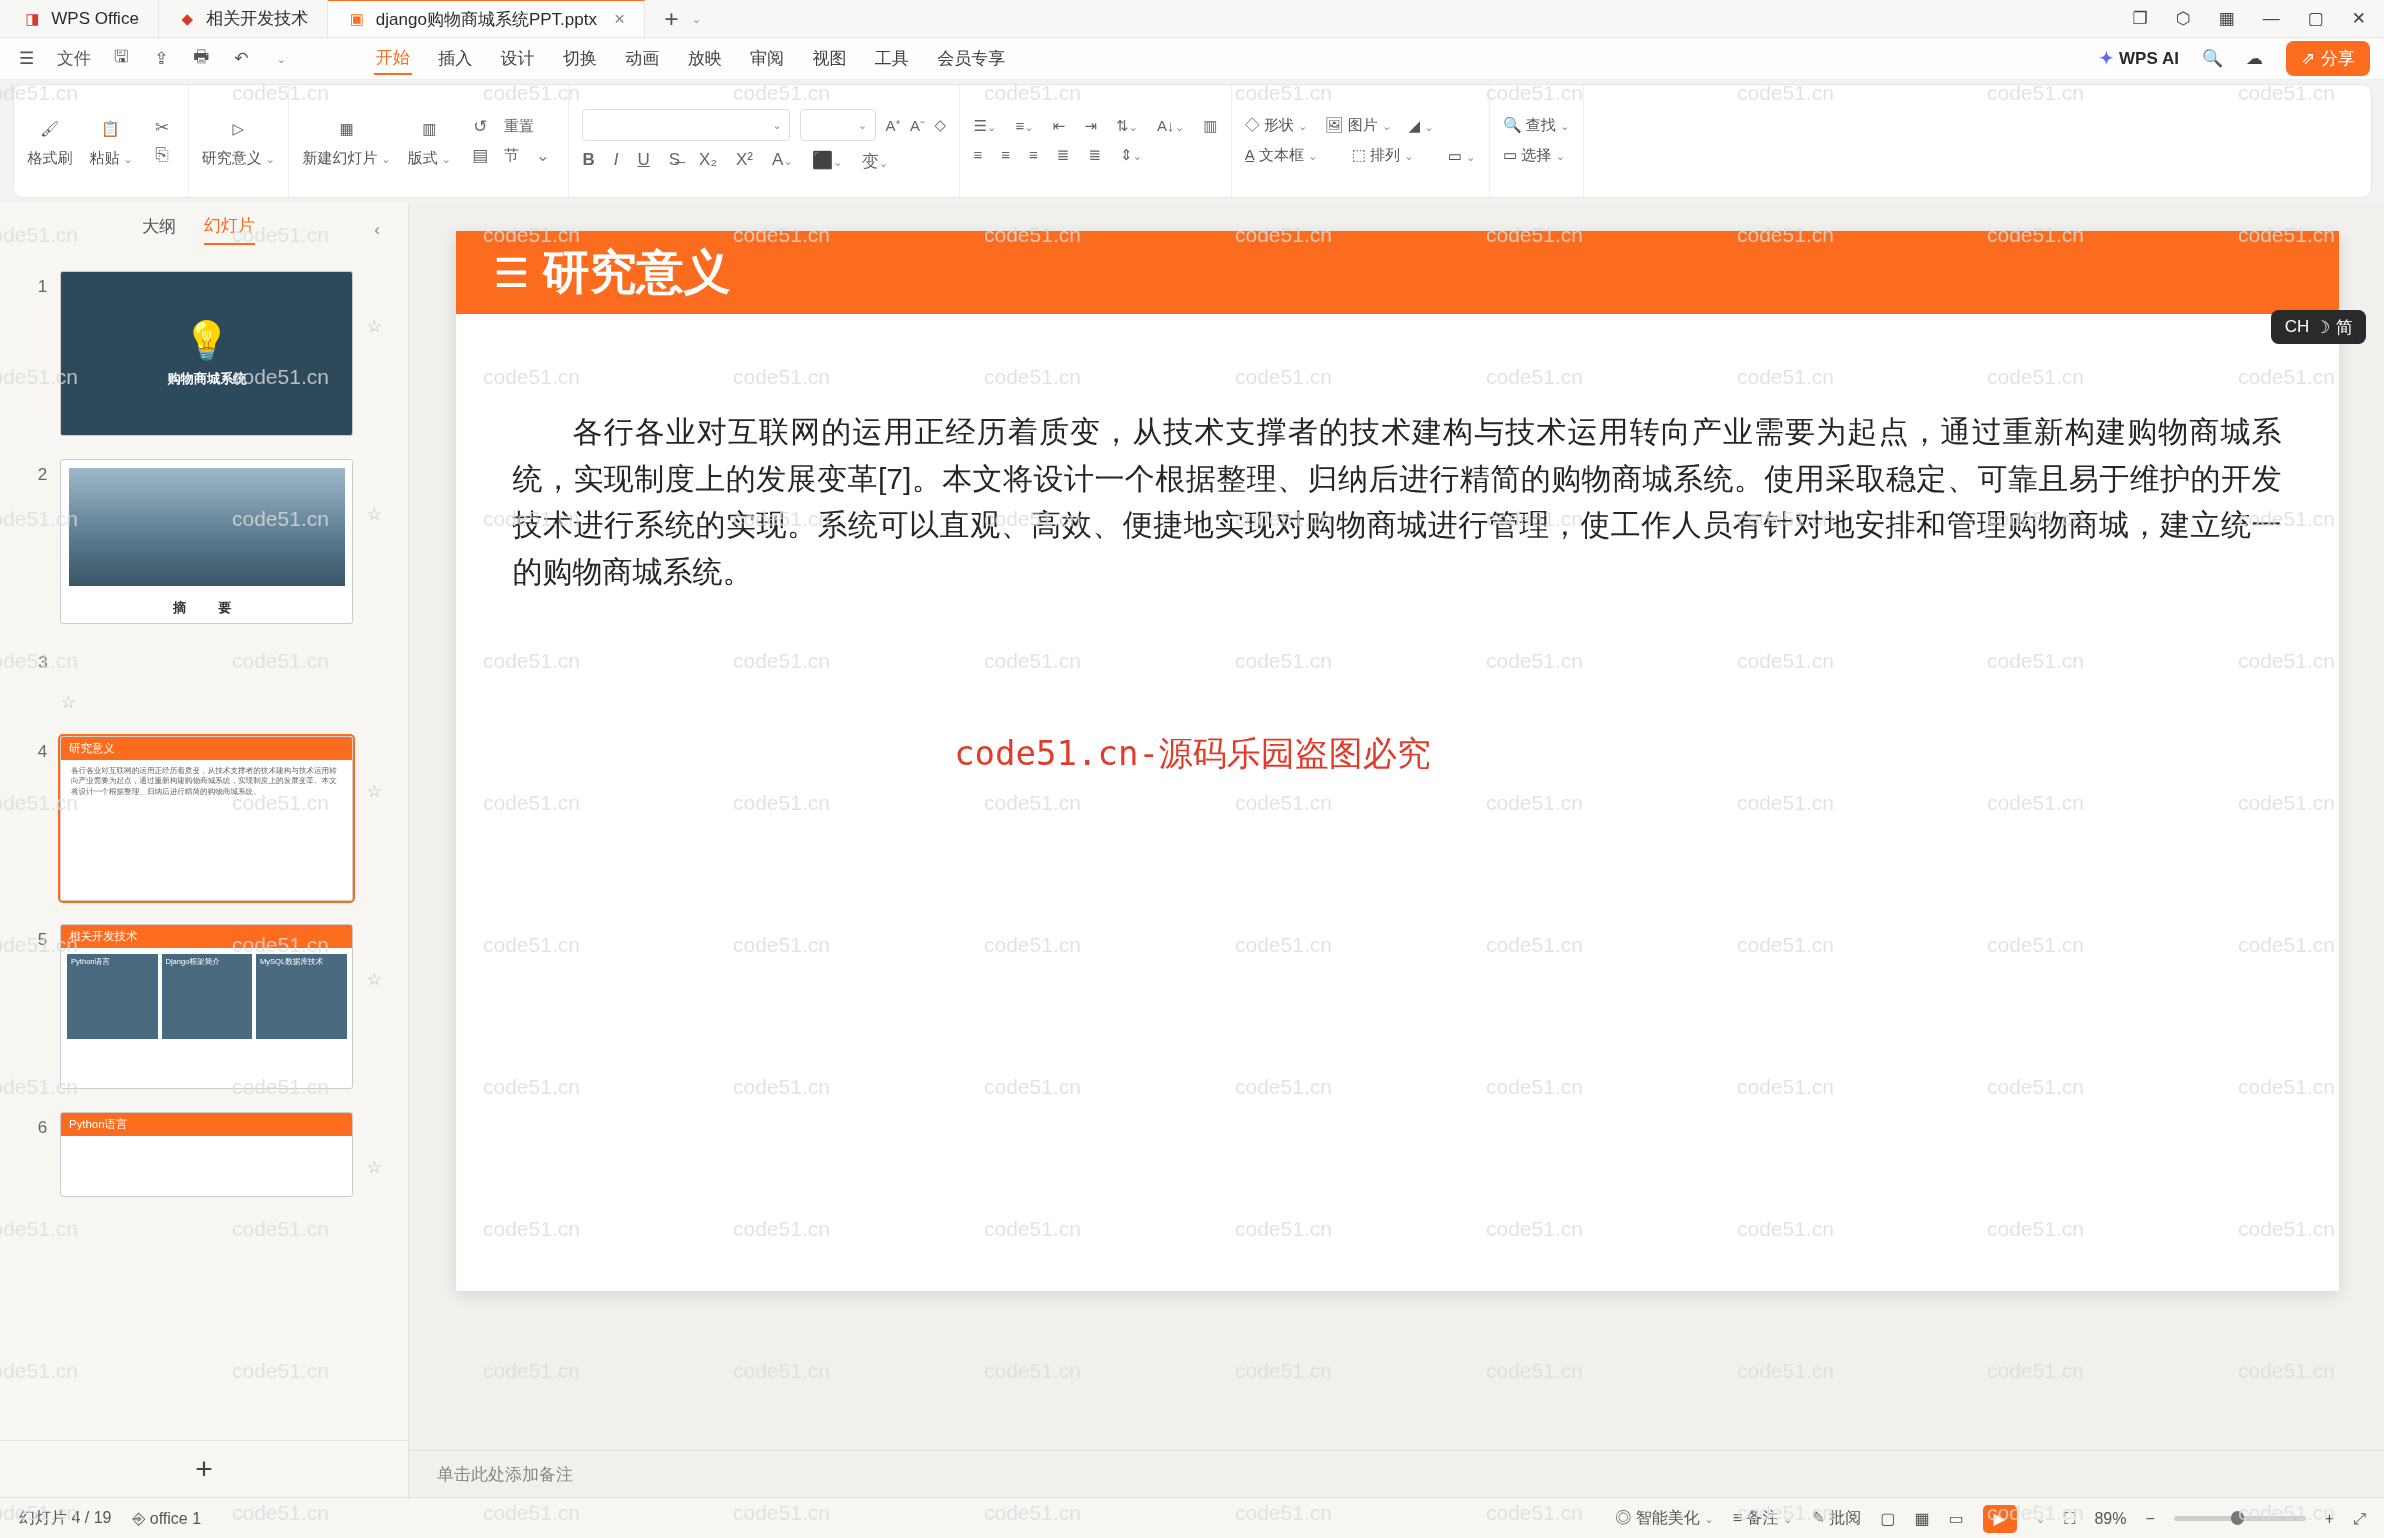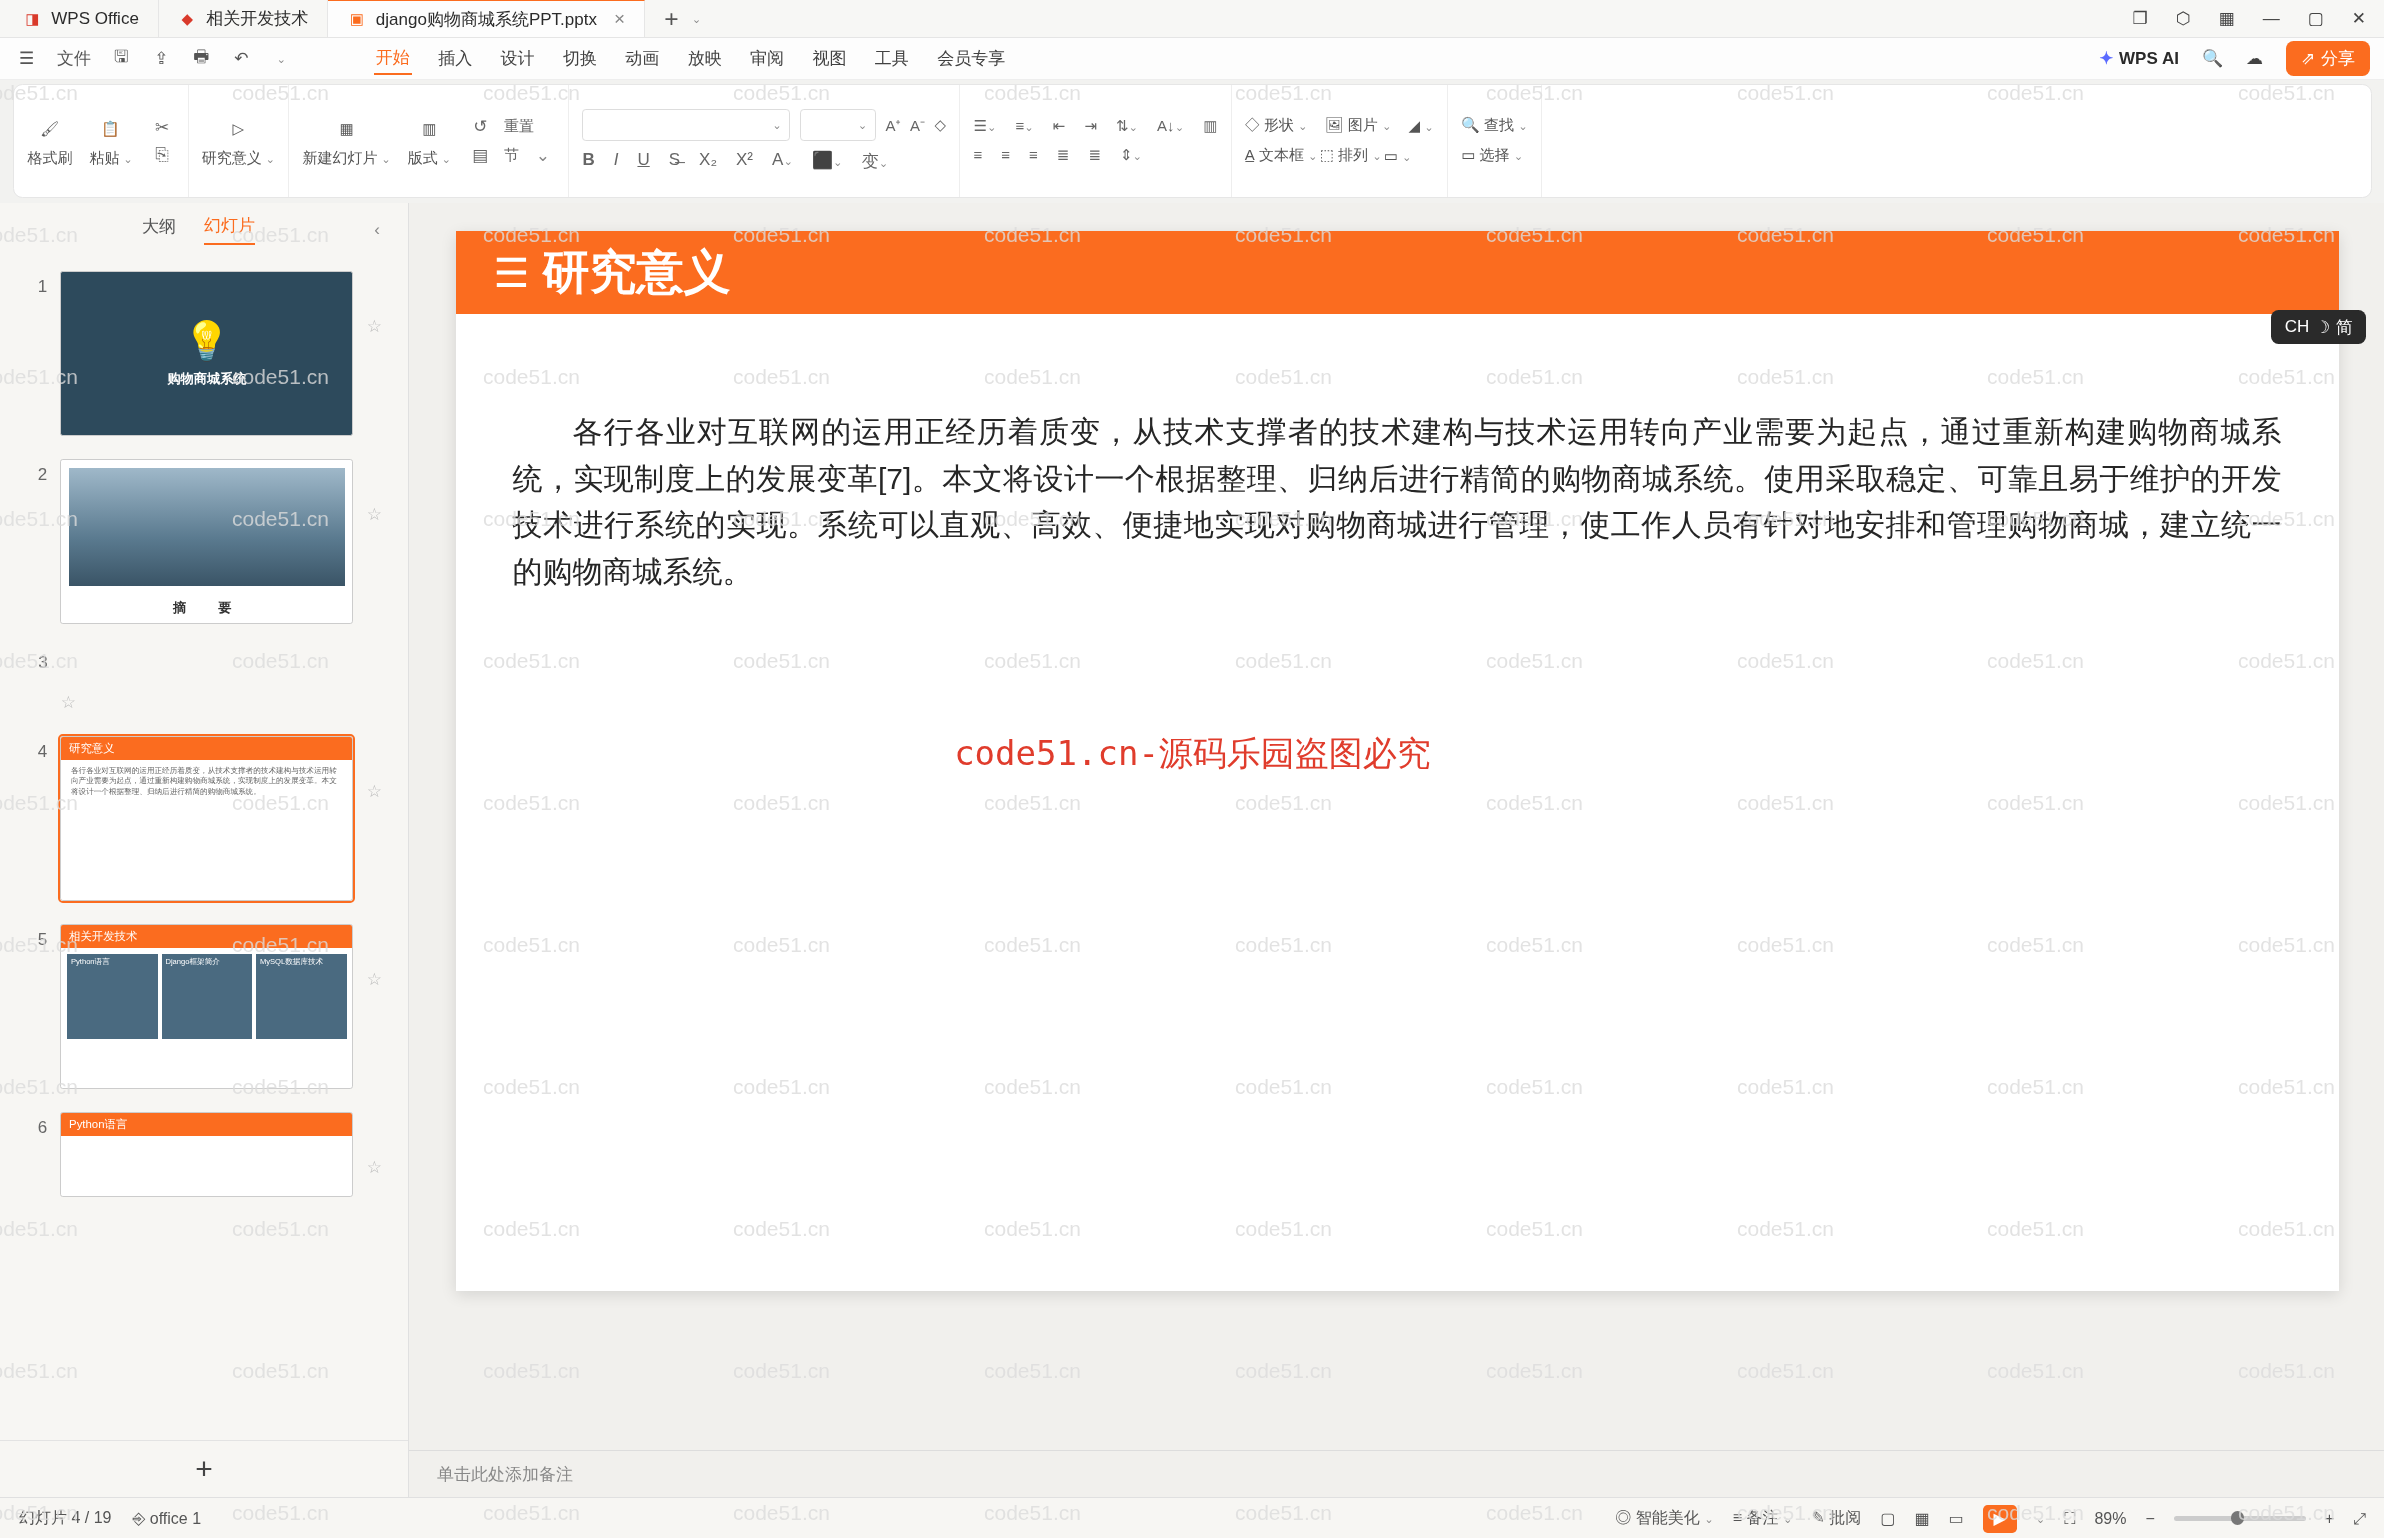--- a/index.html
+++ b/index.html
@@ -374,21 +374,21 @@
       <span>≣</span>
       <span>⇕<span class="caret">⌄</span></span>
     </div>
   </div>
   <div class="rgroup" style="flex-direction:column;align-items:flex-start;gap:11.4px">
     <div style="display:flex;gap:17px;color:#555;font-size:15px;align-items:flex-end">
       <span>◇ <span>形状</span> <span class="caret">⌄</span></span>
       <span>🖼 <span>图片</span> <span class="caret">⌄</span></span>
       <span>◢ <span class="caret">⌄</span></span>
     </div>
-    <div style="display:flex;gap:2px;color:#555;font-size:15px;align-items:center">
+    <div style="display:flex;gap:34px;color:#555;font-size:15px;align-items:center">
       <span>A̲ <span>文本框</span> <span class="caret">⌄</span></span>
       <span>⬚ <span>排列</span> <span class="caret">⌄</span></span>
       <span>▭ <span class="caret">⌄</span></span>
     </div>
   </div>
   <div class="rgroup" style="flex-direction:column;align-items:flex-start;gap:11.4px">
     <div style="display:flex;gap:9.5px;color:#555;font-size:15px;align-items:center">
       <span>🔍 <span>查找</span> <span class="caret">⌄</span></span>
     </div>
     <div style="display:flex;gap:9.5px;color:#555;font-size:15px;align-items:center">

